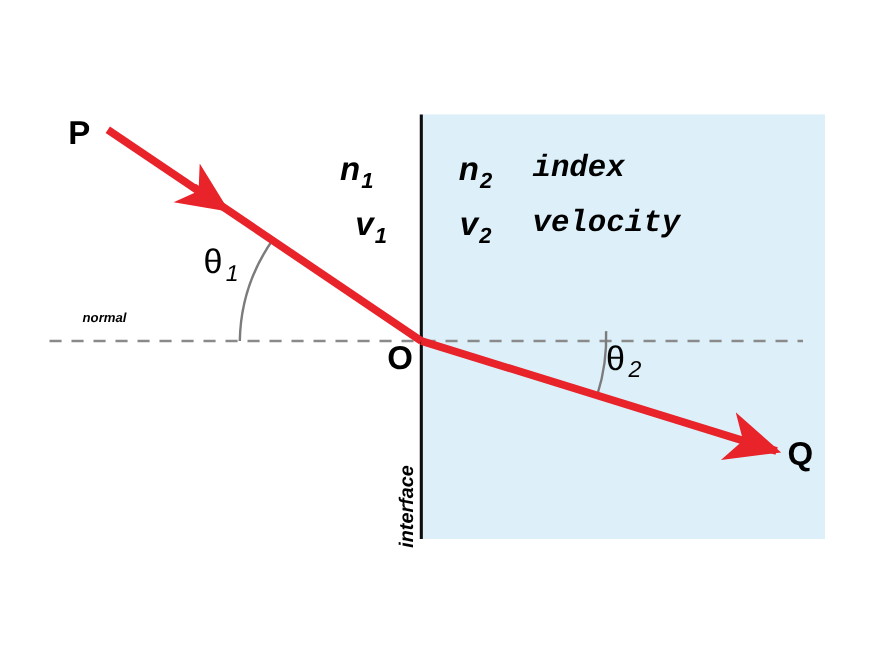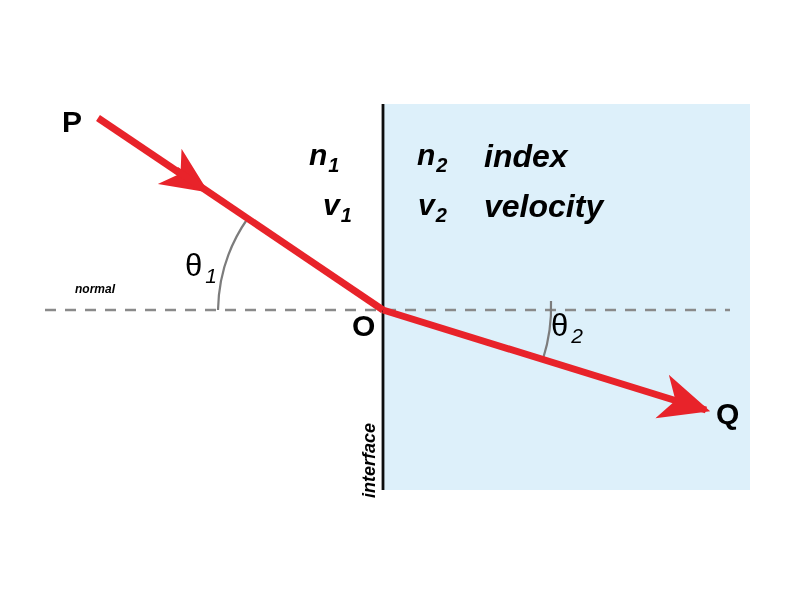--- a/index.html
+++ b/index.html
@@ -44,24 +44,24 @@
     font-size: 30px;
   }
   .sym .sub {
     font-size: 20px;
     font-style: italic;
     font-weight: bold;
     vertical-align: sub;
     margin-left: 1px;
   }
   .word {
-    font-family: Liberation Sans, sans-serif;
+    font-family: Liberation Mono, monospace;
     font-weight: bold;
     font-style: italic;
-    font-size: 32px;
+    font-size: 28px;
   }
   .theta {
     font-family: "Liberation Sans", sans-serif;
     font-weight: normal;
     font-style: normal;
     font-size: 31px;
   }
   .theta .sub {
     font-family: "Liberation Sans", sans-serif;
     font-size: 21px;
@@ -116,21 +116,21 @@
 
     <line x1="383" y1="310" x2="706" y2="410" stroke="#e8232a" stroke-width="7" stroke-linecap="butt" marker-end="url(#red-arrow-end)"></line>
   </svg>
 
   <div class="lbl bold-label" style="left:62px; top:107px;">P</div>
 
   <div class="lbl bold-label" style="left:352px; top:311px;">O</div>
 
   <div class="lbl bold-label" style="left:716px; top:399px;">Q</div>
 
-  <div class="lbl theta" style="left:185px; top:222px;margin-top:28px;">
+  <div class="lbl theta" style="left:185px; top:222px;">
     <span>θ</span><span class="sub">1</span>
   </div>
 
   <div class="lbl theta" style="left:551px; top:310px;">
     <span>θ</span><span class="sub">2</span>
   </div>
 
   <div class="lbl normal-word" style="left:75px; top:283px;">normal</div>
 
   <div class="lbl interface-word" style="left:378px; top:480px;">interface</div>

